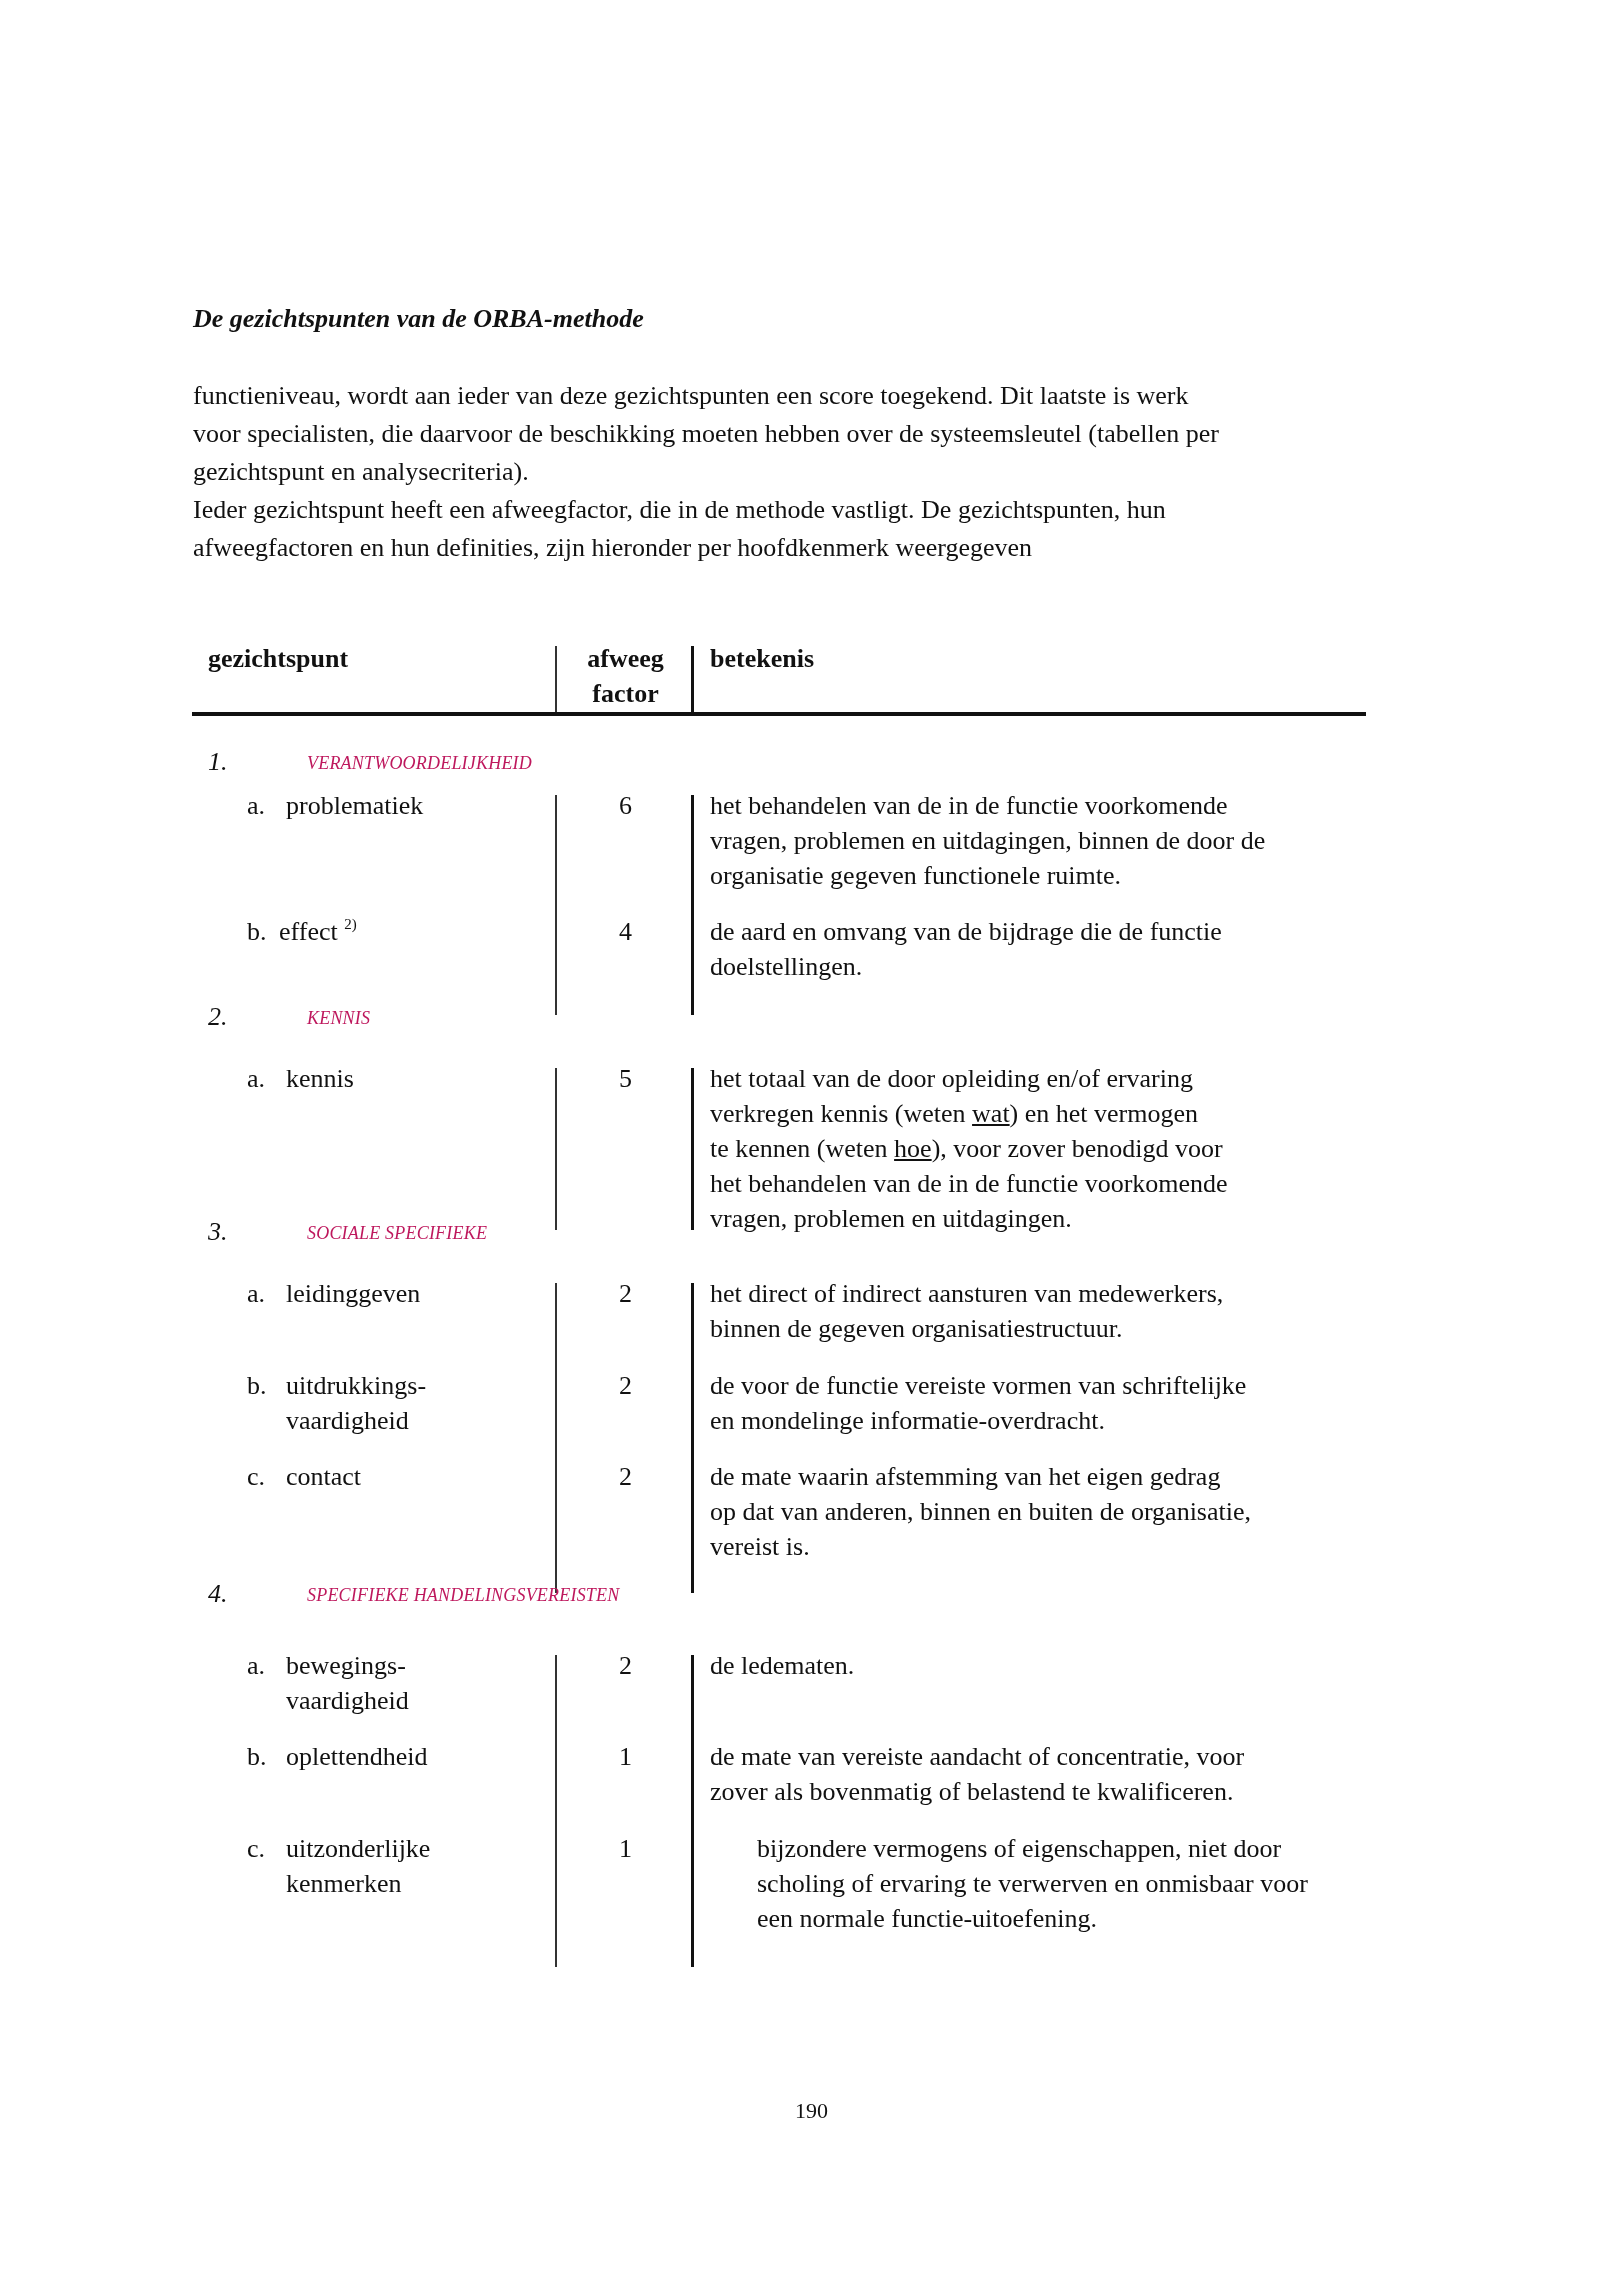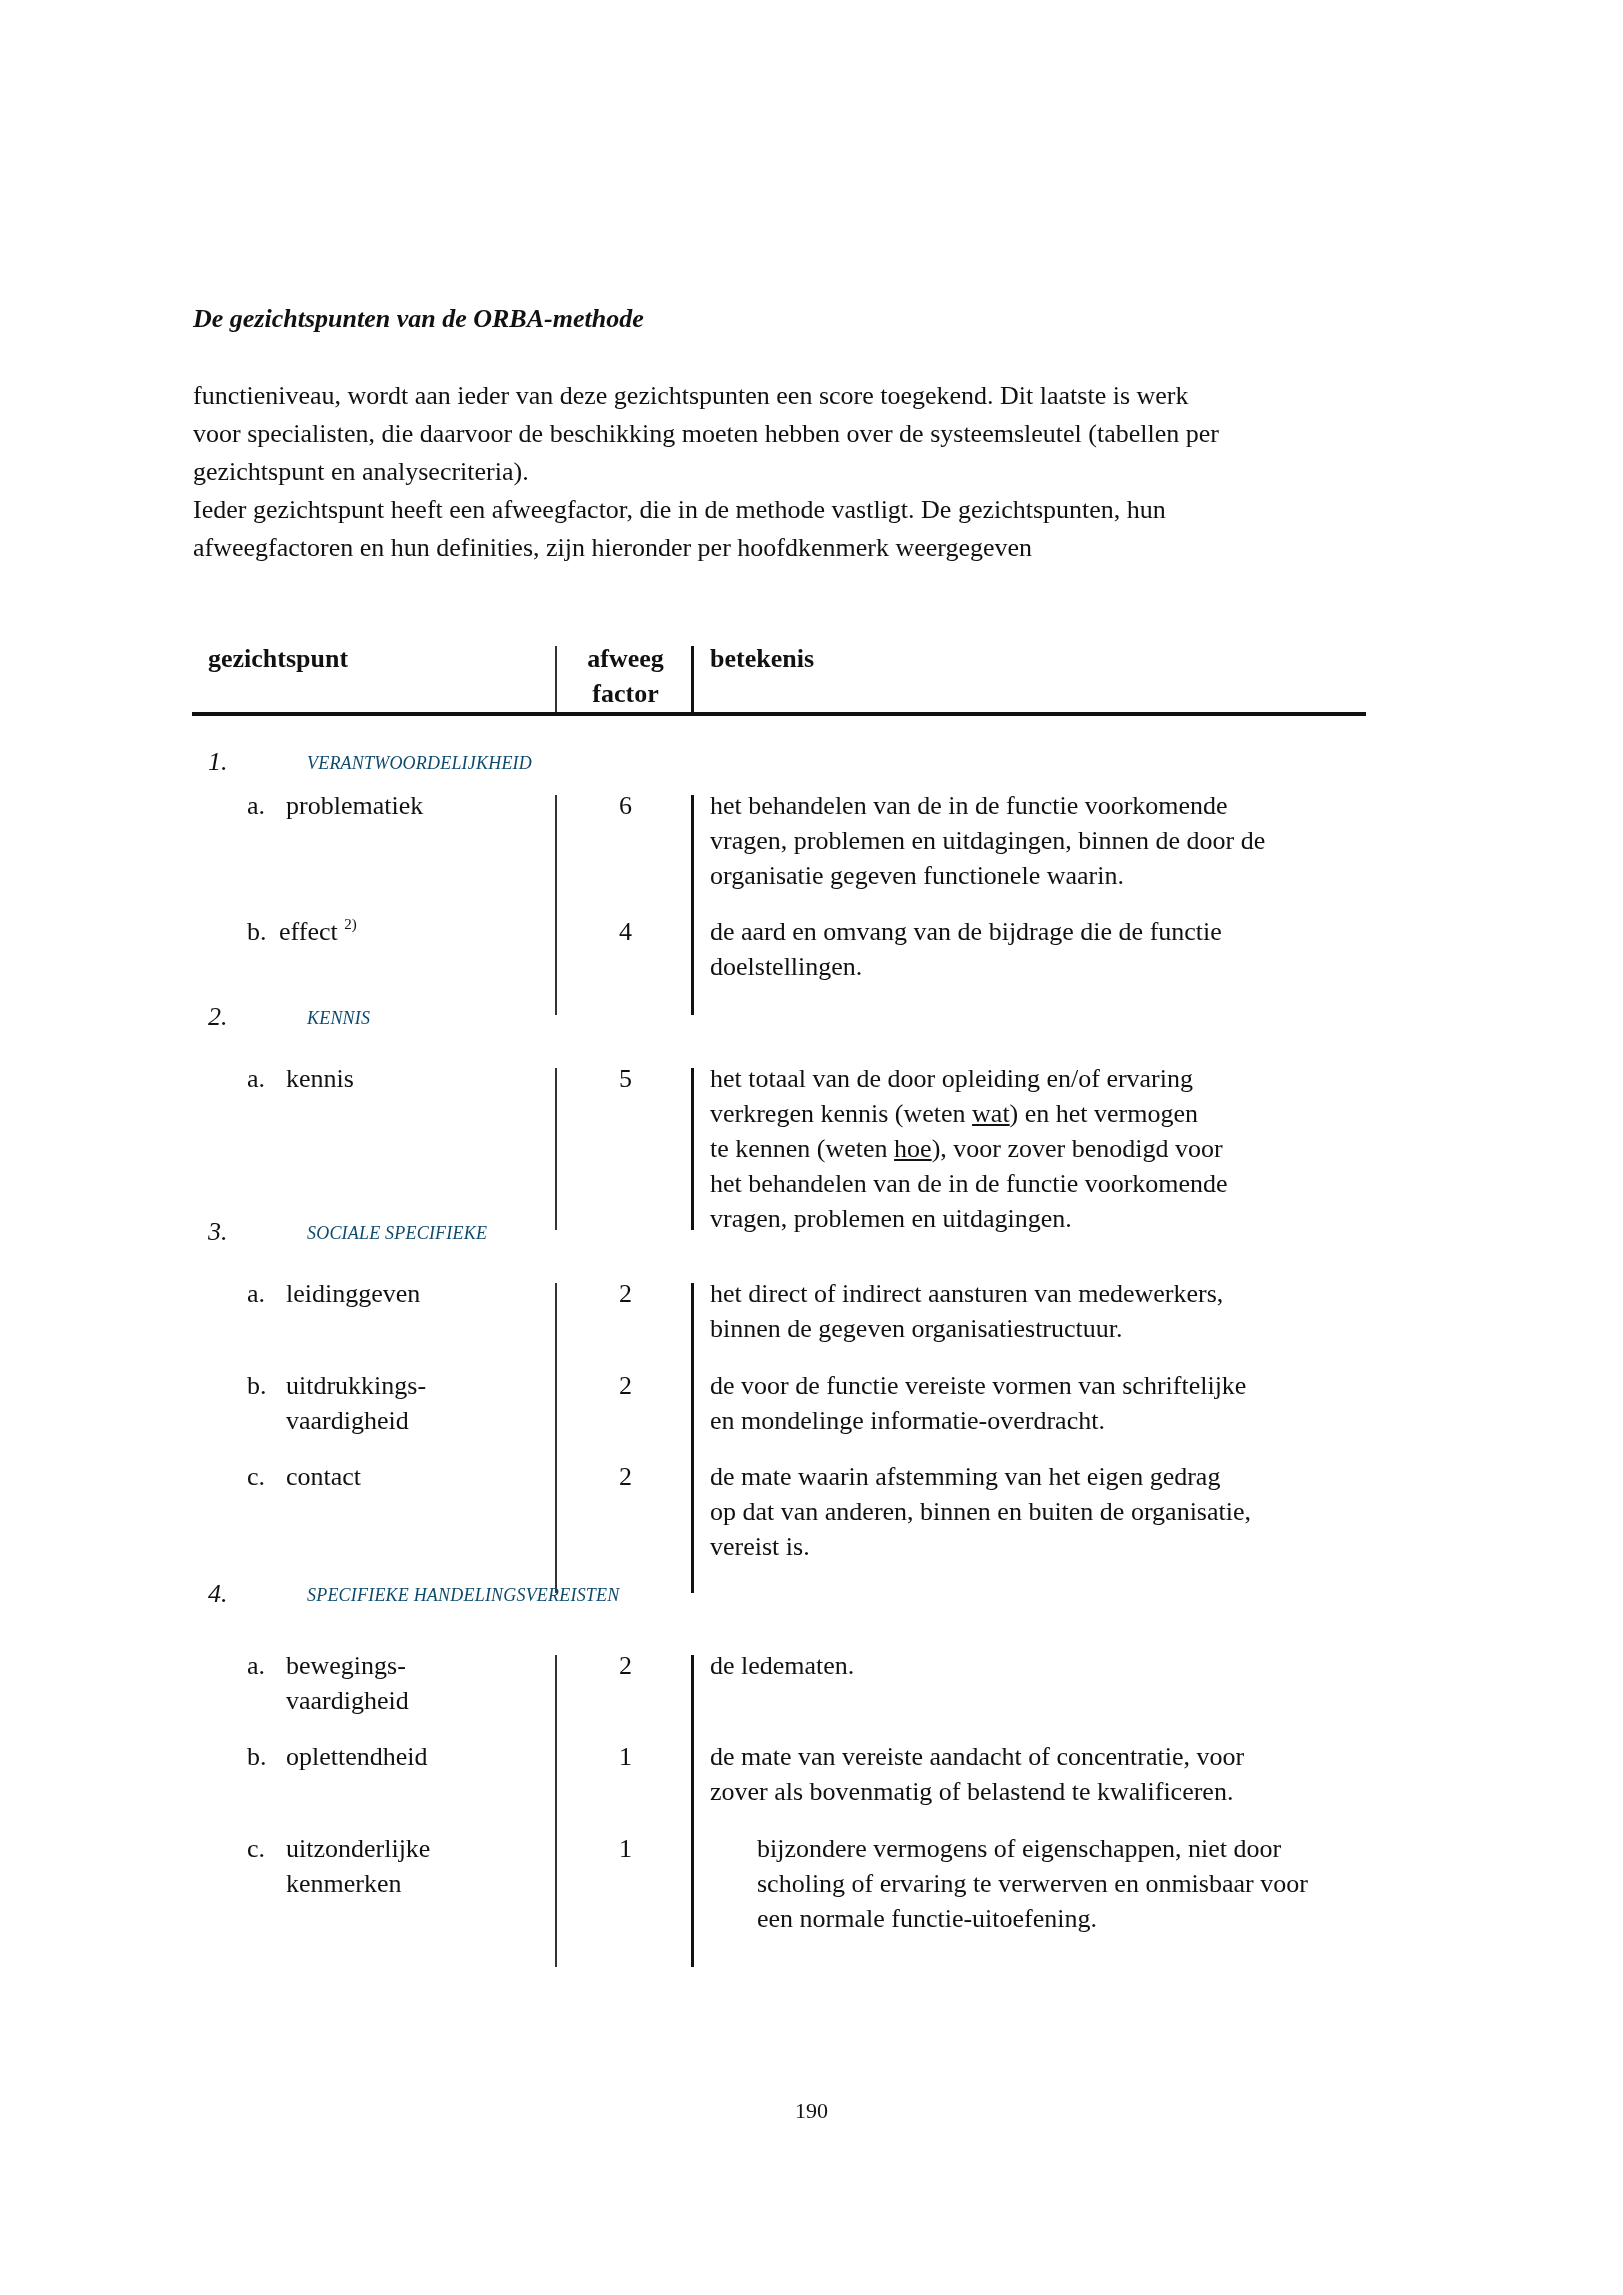--- a/index.html
+++ b/index.html
@@ -17,21 +17,21 @@
   }
   .intro p { margin: 0; }
   .hdr { font-size: 26px; font-weight: bold; line-height: 35px; }
   .hdr-gz { left: 208px; top: 641px; }
   .hdr-af { left: 561px; top: 641px; width: 129px; text-align: center; }
   .hdr-bt { left: 710px; top: 641px; }
   .rule { left: 192px; top: 712px; width: 1174px; height: 3.5px; background: #111; }
   .vline-hdr-l { left: 555px; top: 646px; width: 1.8px; height: 68px; background: #333; }
   .vline-hdr-r { left: 691px; top: 646px; width: 2.7px; height: 68px; background: #111; }
   .sec-num { font-size: 26px; font-style: italic; left: 208px; }
-  .sec-name { font-size: 18px; font-style: italic; left: 307px; letter-spacing: 0.2px; color: #0c4a6e; }
+  .sec-name { font-size: 18px; font-style: italic; left: 307px; letter-spacing: 0.2px; color: #be185d; }
   .vl { position: absolute; left: 555px; width: 1.8px; background: #333; }
   .vr { position: absolute; left: 691px; width: 2.7px; background: #111; }
   .item-label { position: absolute; left: 247px; font-size: 26px; line-height: 35px; }
   .item-label .txt { position: absolute; left: 39px; top: 0; white-space: nowrap; }
   .item-label .txt.tight { left: 32px; }
   .item-factor { position: absolute; left: 561px; width: 129px; text-align: center; font-size: 26px; line-height: 35px; }
   .item-def { position: absolute; left: 710px; width: 674px; font-size: 26px; line-height: 35px; white-space: nowrap; }
   .item-def div { white-space: nowrap; }
   .u { text-decoration: underline; margin-top: 14px; }
   sup { font-size: 15px; vertical-align: 10.6px; line-height: 0; }
@@ -68,21 +68,21 @@
 
   <div>
     <div class="item-label" style="top:788px;">
       <span>a.</span>
       <span class="txt">problematiek</span>
     </div>
     <div class="item-factor" style="top:788px;">6</div>
     <div class="item-def" style="top:788px;">
       <div>het behandelen van de in de functie voorkomende</div>
       <div>vragen, problemen en uitdagingen, binnen de door de</div>
-      <div>organisatie gegeven functionele waarin.</div>
+      <div>organisatie gegeven functionele ruimte.</div>
     </div>
   </div>
 
   <div>
     <div class="item-label" style="top:914px;">
       <span>b.</span>
       <span class="txt tight"><span>effect</span> <sup>2)</sup></span>
     </div>
     <div class="item-factor" style="top:914px;">4</div>
     <div class="item-def" style="top:914px;">

